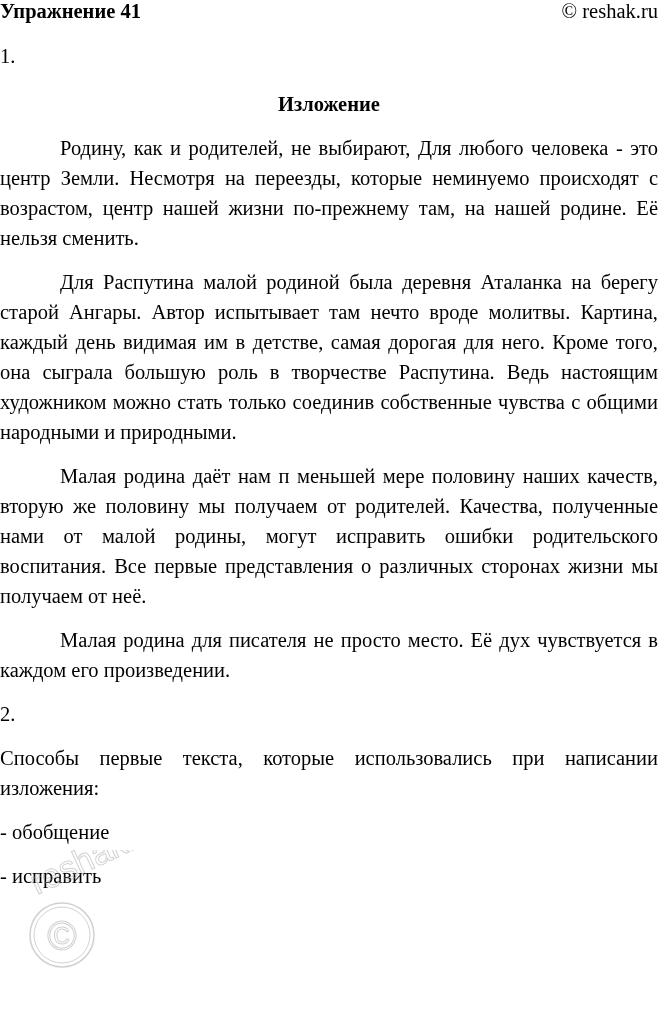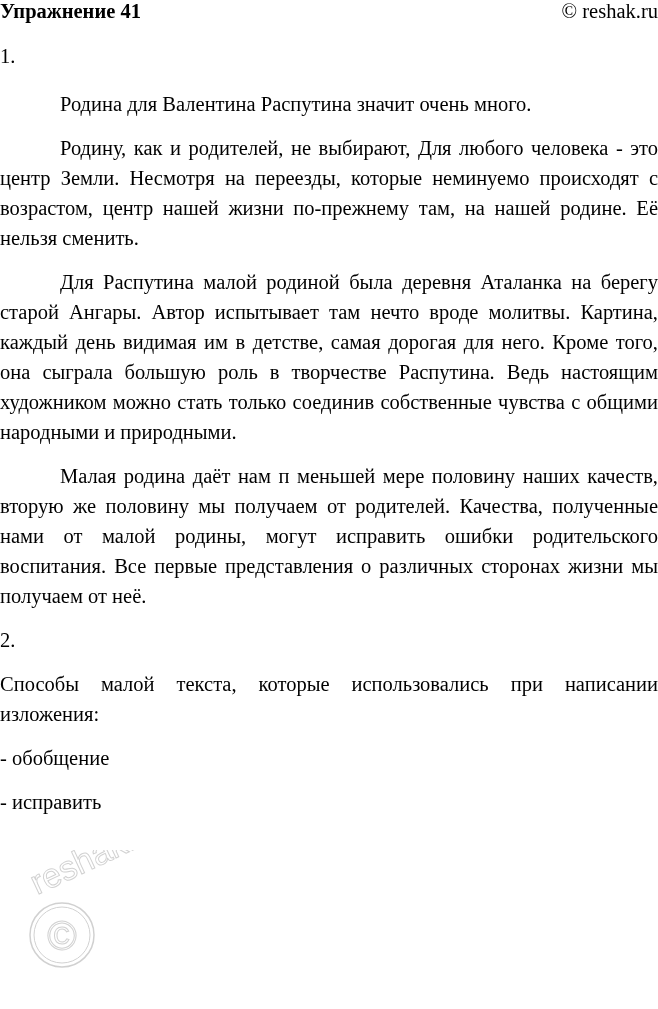--- a/index.html
+++ b/index.html
@@ -26,26 +26,27 @@
 </head>
 <body>
 
 <div class="header">
   <span class="title">Упражнение 41</span>
   <span class="copy">© reshak.ru</span>
 </div>
 
 <div class="content">
   <p class="num">1.</p>
-  <p class="para">Родина для Валентина Распутина значит очень много.</p>
+  <p class="center-title">Изложение</p>
   <p class="para">Родину, как и родителей, не выбирают, Для любого человека - это центр Земли. Несмотря на переезды, которые неминуемо происходят с возрастом, центр нашей жизни по-прежнему там, на нашей родине. Её нельзя сменить.</p>
   <p class="para">Для Распутина малой родиной была деревня Аталанка на берегу старой Ангары. Автор испытывает там нечто вроде молитвы. Картина, каждый день видимая им в детстве, самая дорогая для него. Кроме того, она сыграла большую роль в творчестве Распутина. Ведь настоящим художником можно стать только соединив собственные чувства с общими народными и природными.</p>
   <p class="para">Малая родина даёт нам п меньшей мере половину наших качеств, вторую же половину мы получаем от родителей. Качества, полученные нами от малой родины, могут исправить ошибки родительского воспитания. Все первые представления о различных сторонах жизни мы получаем от неё.</p>
+  <p class="para">Малая родина для писателя не просто место. Её дух чувствуется в каждом его произведении.</p>
   <p class="plain">2.</p>
-  <p class="plain">Способы малой текста, которые использовались при написании изложения:</p>
+  <p class="plain">Способы первые текста, которые использовались при написании изложения:</p>
   <p class="list-item">- обобщение</p>
   <p class="list-item">- исправить</p>
 </div>
 
 <svg class="watermark" viewBox="0 0 150 140">
   <circle cx="50" cy="85" r="32" fill="none" stroke="#999" stroke-width="1.5"></circle>
   <circle cx="50" cy="85" r="28" fill="none" stroke="#999" stroke-width="1"></circle>
   <text x="50" y="100" text-anchor="middle" font-family="Liberation Sans, sans-serif" font-size="40" fill="none" stroke="#999" stroke-width="1">©</text>
   <text x="0" y="0" transform="translate(25,45) rotate(-25)" font-family="Liberation Sans, sans-serif" font-size="34" fill="none" stroke="#999" stroke-width="1">reshak.ru</text>
 </svg>

